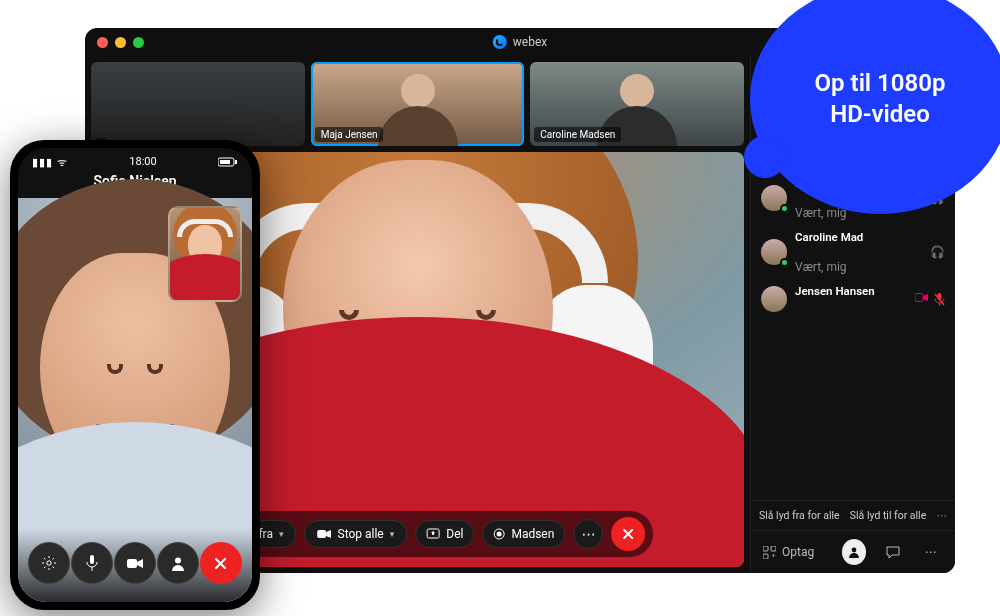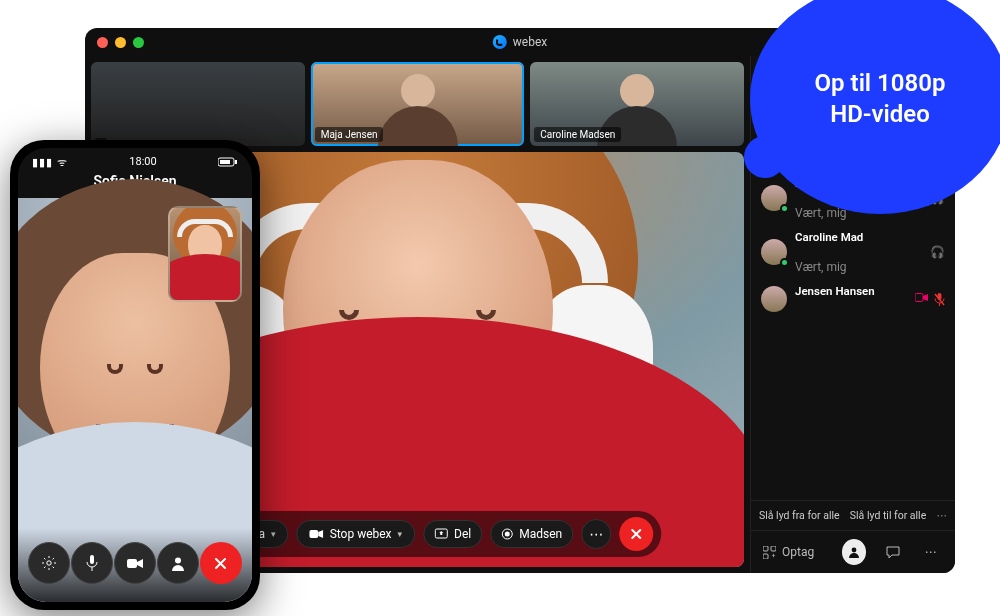--- a/index.html
+++ b/index.html
@@ -191,21 +191,21 @@
             <span>Slå lyd fra</span>
             <span class="chev">▾</span>
           </div>
           <div class="pill">
             <span>
               <svg width="14" height="10" viewBox="0 0 14 10">
                   <rect x="0" y="1" width="9" height="8" rx="2" fill="#fff"></rect>
                   <path d="M9 3l5-2v8l-5-2z" fill="#fff"></path>
                 </svg>
             </span>
-            <span>Stop webex</span>
+            <span>Stop alle</span>
             <span class="chev">▾</span>
           </div>
           <div class="pill iconly">
             <span>
               <svg width="14" height="12" viewBox="0 0 14 12">
                   <rect x="1" y="1" width="12" height="9" rx="1.5" fill="none" stroke="#fff"></rect>
                   <path d="M7 3l2 2H8v2H6V5H5z" fill="#fff"></path>
                 </svg>
             </span>
             <span>Del</span>

